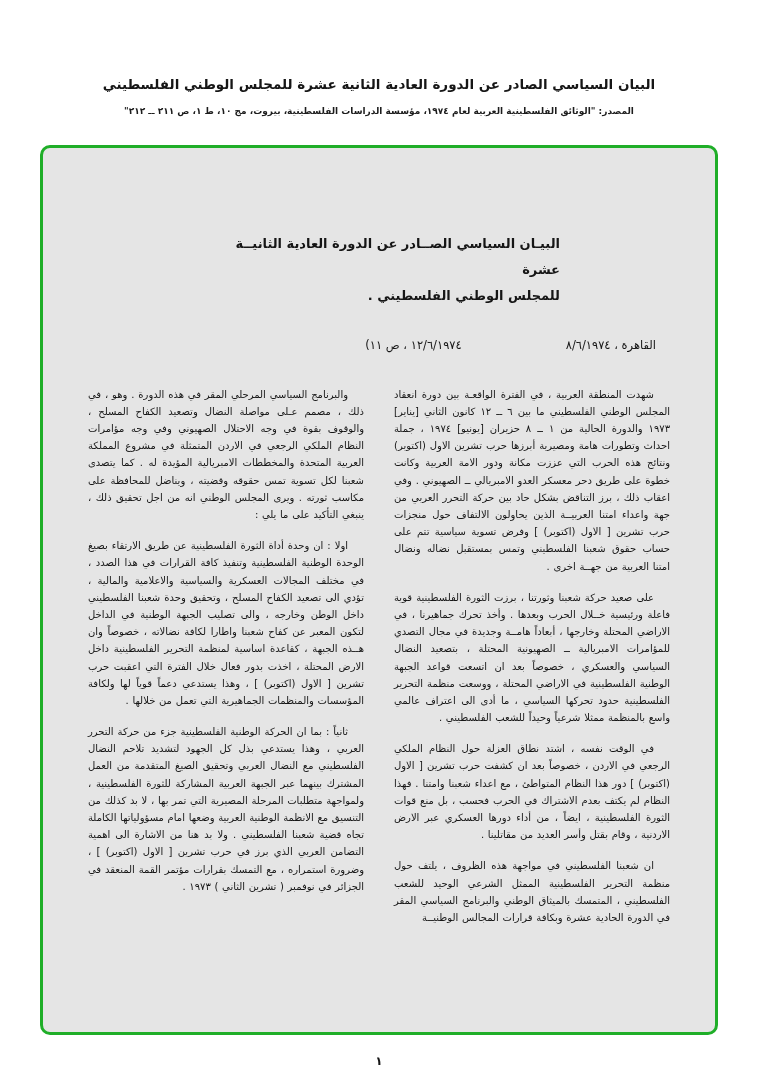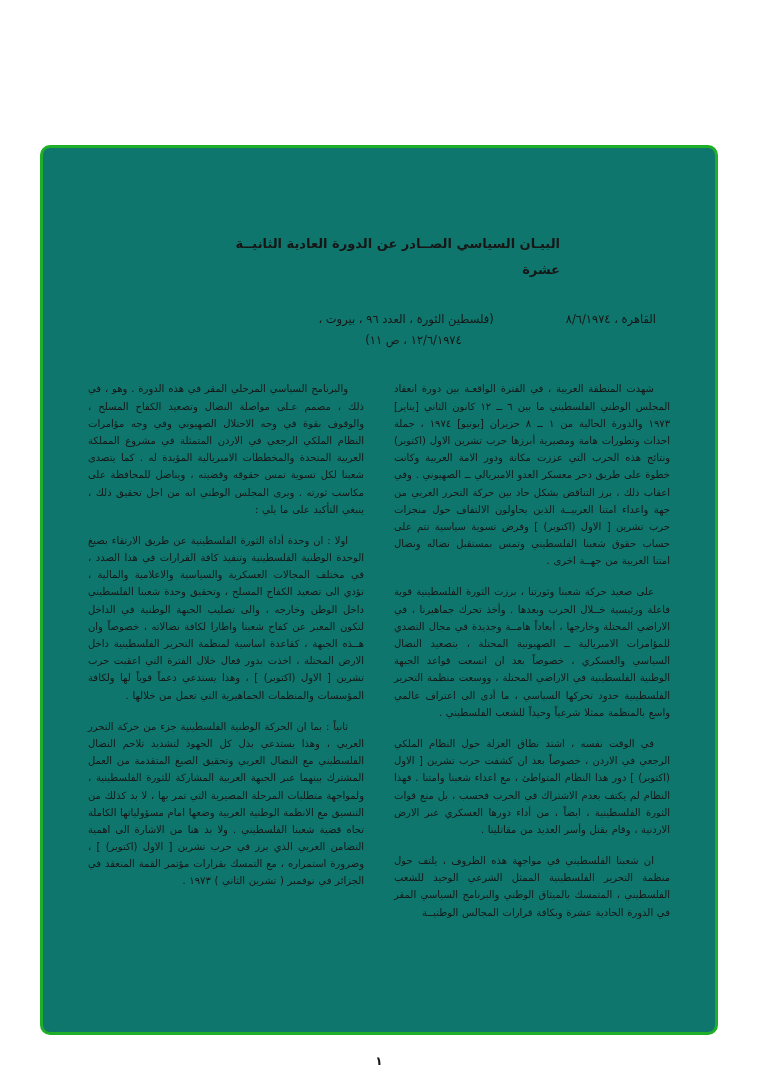--- a/index.html
+++ b/index.html
@@ -35,21 +35,21 @@
     color: #1c1c1c;
   }
   .frame {
     position: absolute;
     left: 40px;
     right: 40px;
     top: 145px;
     bottom: 43px;
     border: 3.5px solid var(--frame-green);
     border-radius: 10px;
-    background: #0f766e;
+    background: #e5e5e5;
     padding: 55px 45px 30px 45px;
     overflow: hidden;
   }
   .doc-title {
     width: fit-content;
     max-width: 360px;
     margin: 28px 110px 0 auto;
     text-align: right;
     font-size: 13px;
     font-weight: bold;
@@ -100,31 +100,35 @@
     text-align: center;
     font-size: 12px;
     font-weight: bold;
   }
 </style>
 </head>
 <body>
 
 <div class="page">
 
+  <div class="page-header">
+    <div class="main-title">البيان السياسي الصادر عن الدورة العادية الثانية عشرة للمجلس الوطني الفلسطيني</div>
+    <div class="source-line">المصدر: "الوثائق الفلسطينية العربية لعام ١٩٧٤، مؤسسة الدراسات الفلسطينية، بيروت، مج ١٠، ط ١، ص ٢١١ ــ ٢١٢"</div>
+  </div>
 
   <div class="frame">
 
     <div class="doc-title">
       <div>البيـان السياسي الصــادر عن الدورة العادية الثانيــة عشرة</div>
+      <div>للمجلس الوطني الفلسطيني .</div>
     </div>
 
     <div class="dateline">
       <div class="place-date">القاهرة ، ٨/٦/١٩٧٤</div>
       <div class="citation">
-        <div class="cit-line1">(فلسطين الثورة ، العدد ٩٦ ، بيروت ،</div>
         <div class="cit-line2">١٢/٦/١٩٧٤ ، ص ١١)</div>
       </div>
     </div>
 
     <div class="columns">
 
       <div class="col">
         <p>شهدت المنطقة العربية ، في الفترة الواقعـة بين دورة انعقاد المجلس الوطني الفلسطيني ما بين ٦ ــ ١٢ كانون الثاني [يناير] ١٩٧٣ والدورة الحالية من ١ ــ ٨ حزيران [يونيو] ١٩٧٤ ، جملة احداث وتطورات هامة ومصيرية أبرزها حرب تشرين الاول (اكتوبر) ونتائج هذه الحرب التي عززت مكانة ودور الامة العربية وكانت خطوة على طريق دحر معسكر العدو الامبريالي ــ الصهيوني . وفي اعقاب ذلك ، برز التناقض بشكل حاد بين حركة التحرر العربي من جهة واعداء امتنا العربيــة الذين يحاولون الالتفاف حول منجزات حرب تشرين [ الاول (اكتوبر) ] وفرض تسوية سياسية تتم على حساب حقوق شعبنا الفلسطيني وتمس بمستقبل نضاله ونضال امتنا العربية من جهــة اخرى .</p>
         <p>على صعيد حركة شعبنا وثورتنا ، برزت الثورة الفلسطينية قوية فاعلة ورئيسية خــلال الحرب وبعدها . وأخذ تحرك جماهيرنا ، في الاراضي المحتلة وخارجها ، أبعاداً هامــة وجديدة في مجال التصدي للمؤامرات الامبريالية ــ الصهيونية المحتلة ، بتصعيد النضال السياسي والعسكري ، خصوصاً بعد ان اتسعت قواعد الجبهة الوطنية الفلسطينية في الاراضي المحتلة ، ووسعت منظمة التحرير الفلسطينية حدود تحركها السياسي ، ما أدى الى اعتراف عالمي واسع بالمنظمة ممثلا شرعياً وحيداً للشعب الفلسطيني .</p>
         <p>في الوقت نفسه ، اشتد نطاق العزلة حول النظام الملكي الرجعي في الاردن ، خصوصاً بعد ان كشفت حرب تشرين [ الاول (اكتوبر) ] دور هذا النظام المتواطئ ، مع اعداء شعبنا وامتنا . فهذا النظام لم يكتف بعدم الاشتراك في الحرب فحسب ، بل منع قوات الثورة الفلسطينية ، ايضاً ، من أداء دورها العسكري عبر الارض الاردنية ، وقام بقتل وأسر العديد من مقاتلينا .</p>

